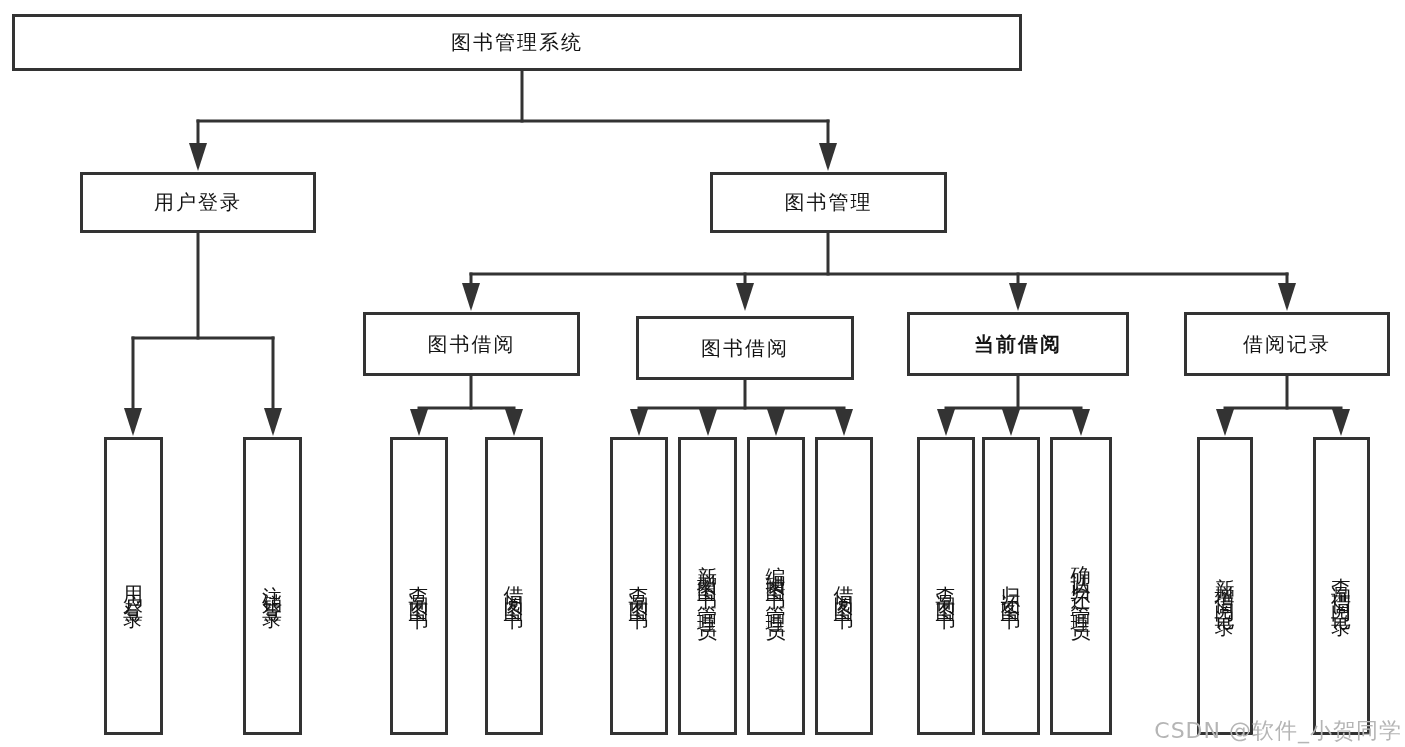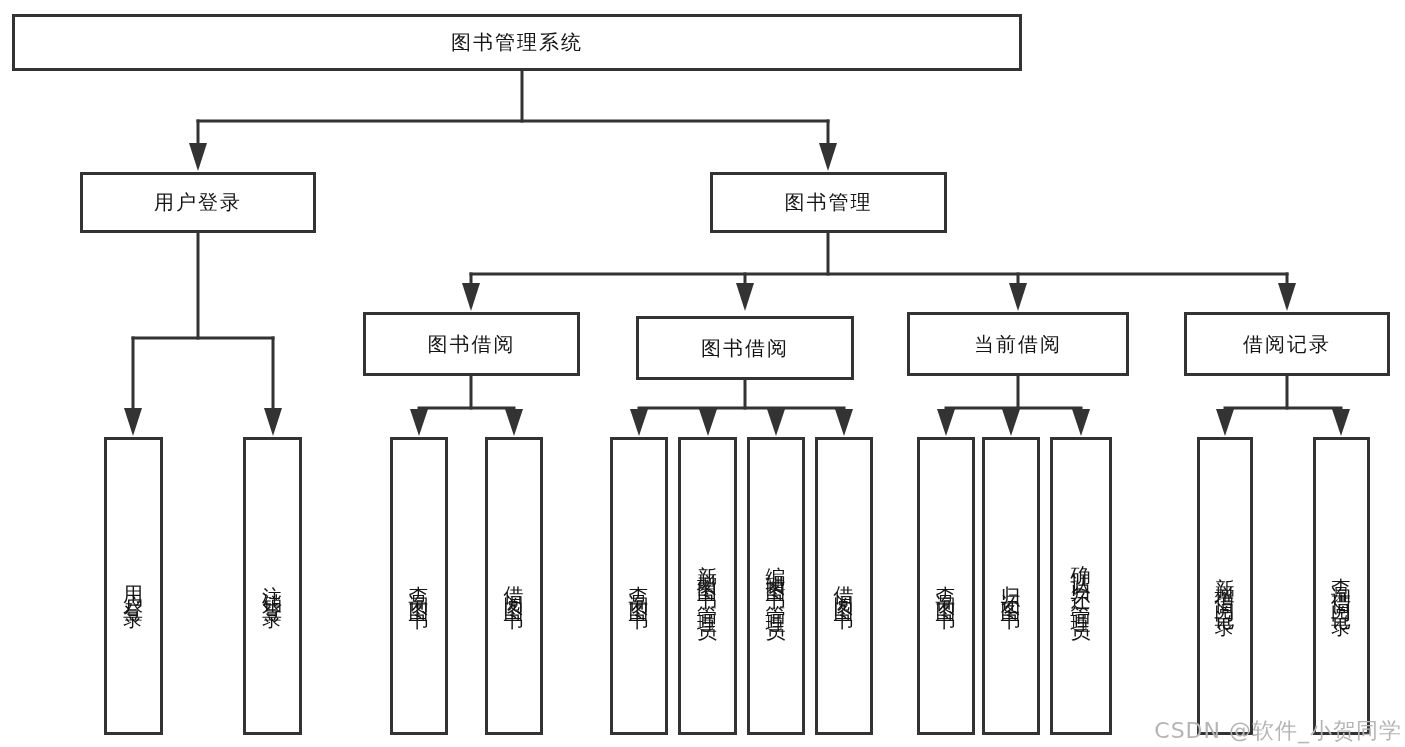--- a/index.html
+++ b/index.html
@@ -34,21 +34,21 @@
     padding: 8px 0;
   }
   
   #n-root   { left: 12px;  top: 14px;  width: 1010px; height: 57px; }
   
   #n-user   { left: 80px;  top: 172px; width: 236px; height: 61px; }
   #n-book   { left: 710px; top: 172px; width: 237px; height: 61px; }
   
   #n-rec    { left: 363px;  top: 312px; width: 217px; height: 64px; }
   #n-borrow { left: 636px;  top: 316px; width: 218px; height: 64px; text-align: center; }
-  #n-cur    { left: 907px;  top: 312px; width: 222px; height: 64px; }
+  #n-cur    { left: 907px;  top: 312px; width: 222px; height: 64px; font-weight: bold; }
   #n-recd   { left: 1184px; top: 312px; width: 206px; height: 64px; }
   
   .leaf { top: 437px; height: 298px; }
   #l-a1 { left: 104px;  width: 59px; }
   #l-a2 { left: 243px;  width: 59px; }
   #l-b1 { left: 390px;  width: 58px; }
   #l-b2 { left: 485px;  width: 58px; }
   #l-c1 { left: 610px;  width: 58px; }
   #l-c2 { left: 678px;  width: 59px; }
   #l-c3 { left: 747px;  width: 58px; }

